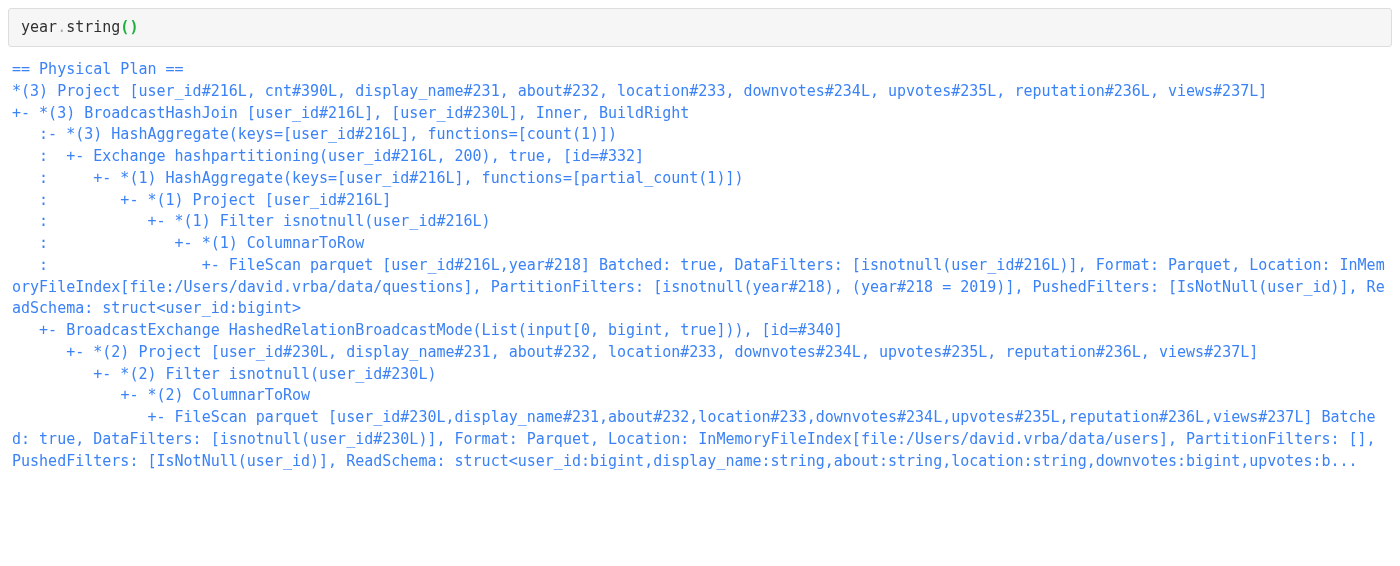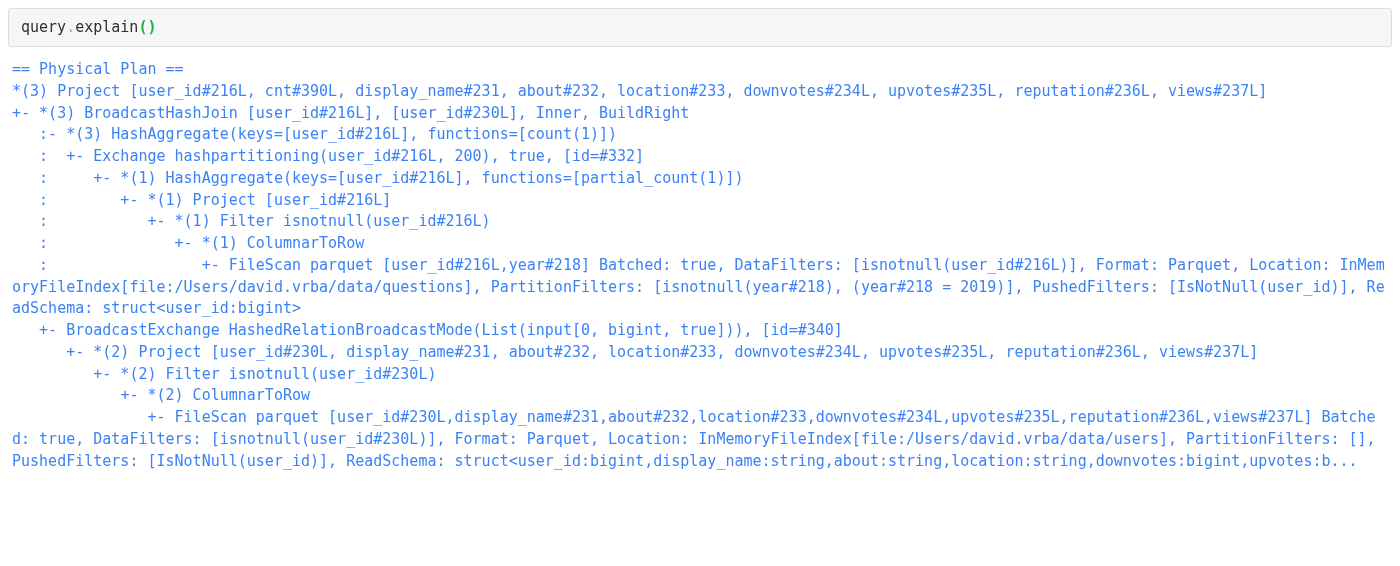--- a/index.html
+++ b/index.html
@@ -34,21 +34,21 @@
     color: #3b82f6;
     white-space: pre-wrap;
     word-break: break-all;
   }
 </style>
 </head>
 <body>
 
 <div class="wrap">
 
-  <div class="input-cell"><span class="tok-punct">query</span><span class="tok-dot">.</span><span class="tok-call">explain</span><span class="tok-paren">(</span><span class="tok-paren">)</span></div>
+  <div class="input-cell"><span class="tok-punct">year</span><span class="tok-dot">.</span><span class="tok-call">string</span><span class="tok-paren">(</span><span class="tok-paren">)</span></div>
 
   <div class="output-cell">== Physical Plan ==
 *(3) Project [user_id#216L, cnt#390L, display_name#231, about#232, location#233, downvotes#234L, upvotes#235L, reputation#236L, views#237L]
 +- *(3) BroadcastHashJoin [user_id#216L], [user_id#230L], Inner, BuildRight
    :- *(3) HashAggregate(keys=[user_id#216L], functions=[count(1)])
    :  +- Exchange hashpartitioning(user_id#216L, 200), true, [id=#332]
    :     +- *(1) HashAggregate(keys=[user_id#216L], functions=[partial_count(1)])
    :        +- *(1) Project [user_id#216L]
    :           +- *(1) Filter isnotnull(user_id#216L)
    :              +- *(1) ColumnarToRow

